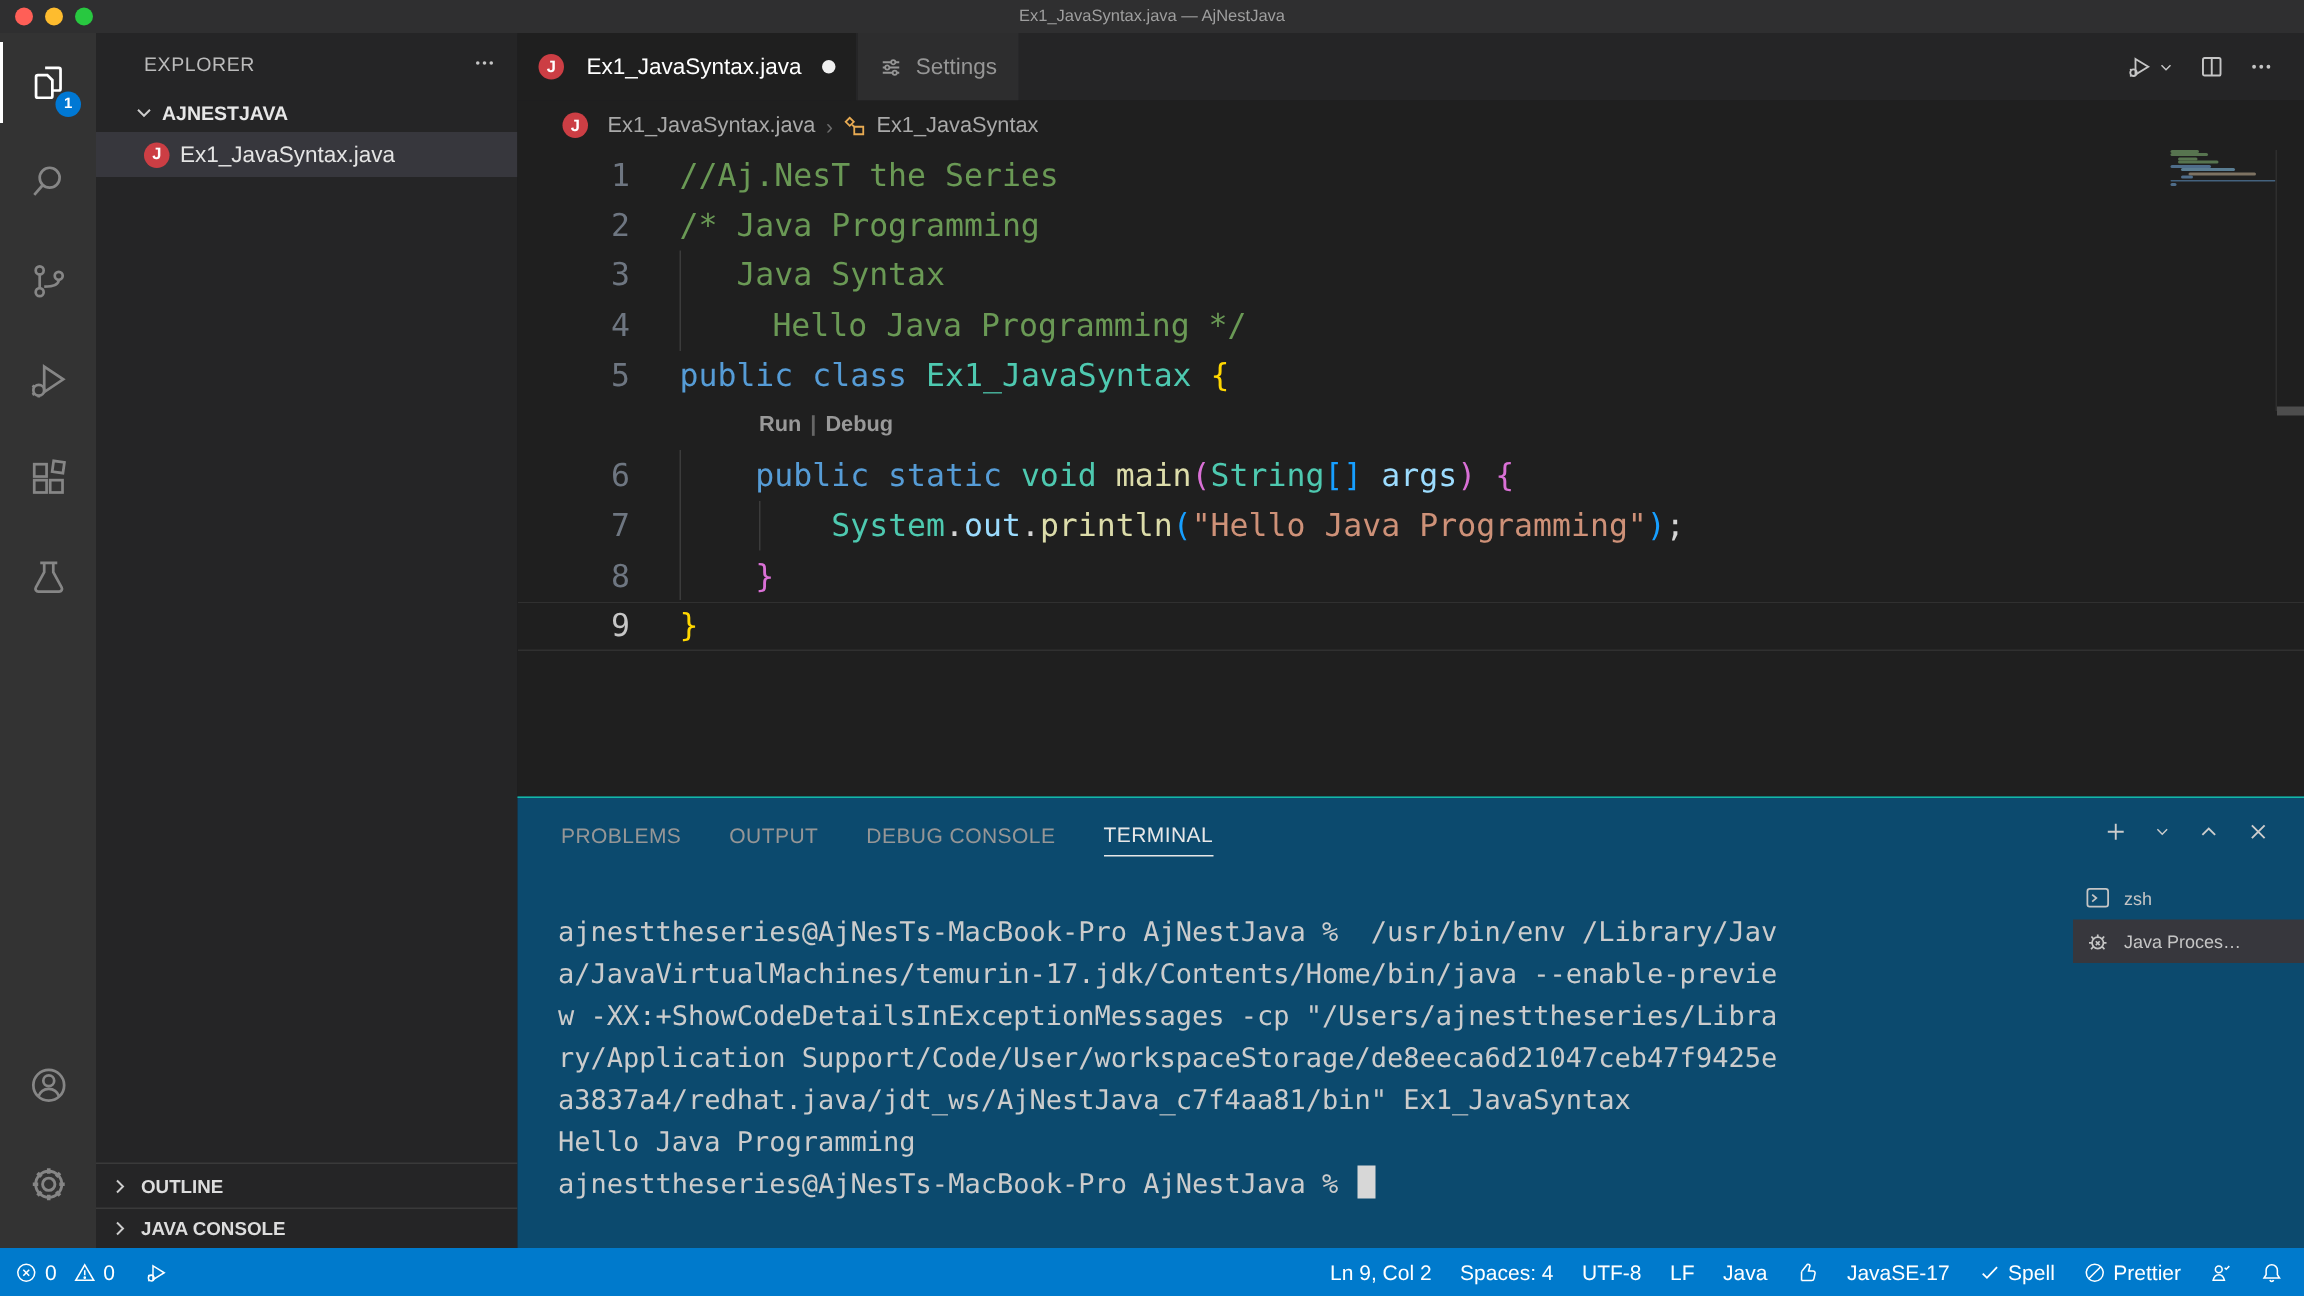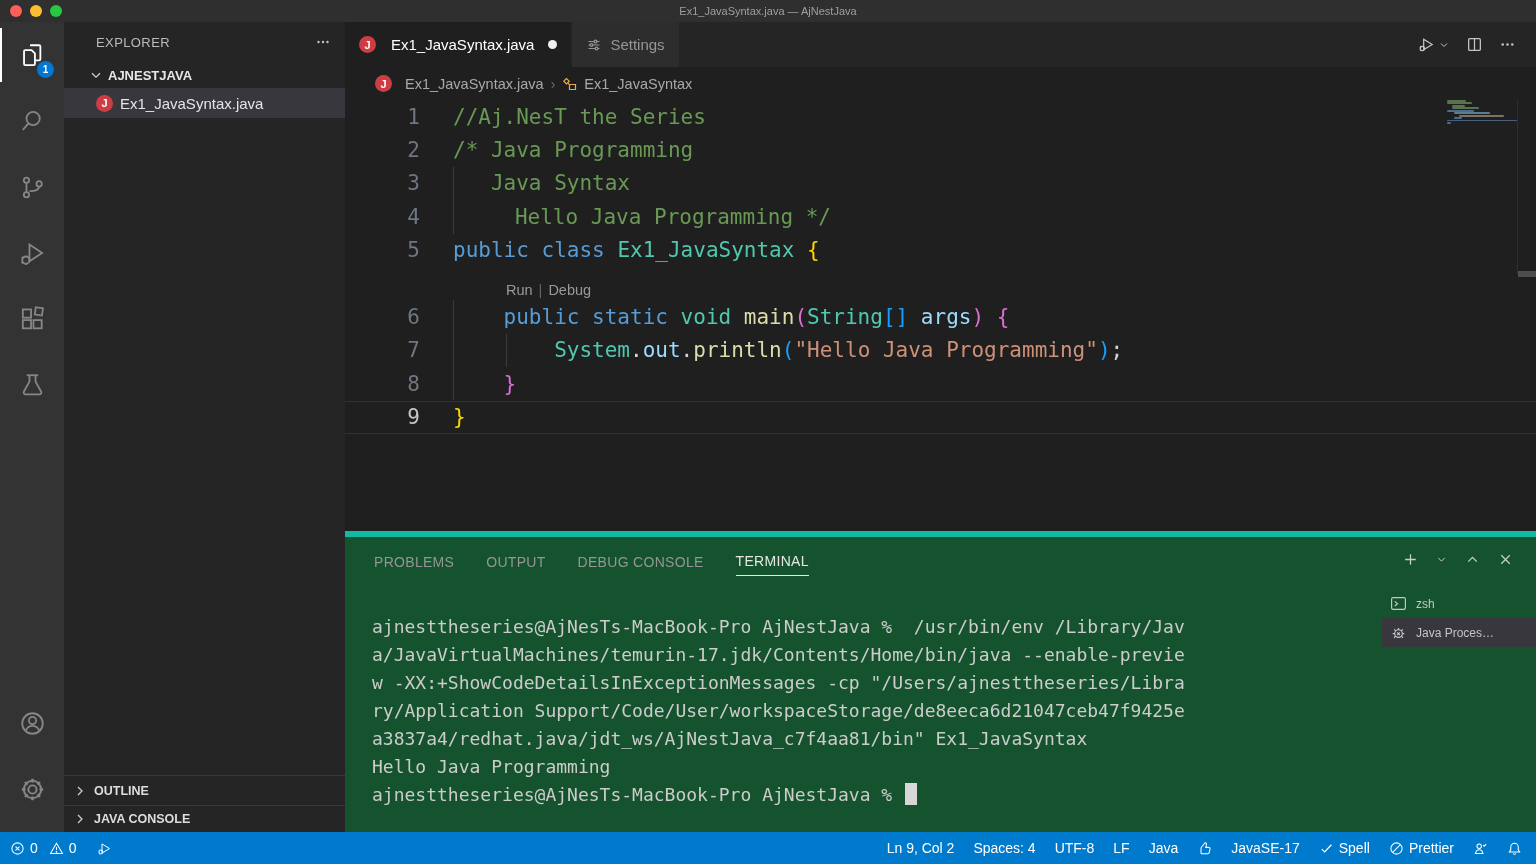--- a/index.html
+++ b/index.html
@@ -49,31 +49,31 @@
     padding-left:30px;box-sizing:border-box;font-size:14.5px;color:#a9a9a9;gap:7px;background:#1f1f1f;}
   .bc-chev{color:#6e6e6e;font-size:14px;}
   
   #code{position:absolute;left:0;top:78px;width:1191px;height:431px;font-family:"DejaVu Sans Mono",monospace;
     font-size:21px;background:#1f1f1f;}
   .crow{display:flex;height:33.4px;align-items:center;position:relative;}
   .crow.current{box-shadow:inset 0 1px 0 #303030, inset 0 -1px 0 #303030;}
   .gutter{width:75px;flex:0 0 75px;text-align:right;color:#6e7681;font-size:21px;}
   .crow.current .gutter{color:#c6c6c6;}
   .codeline{padding-left:33px;white-space:pre;}
-  .lens{height:33.4px;display:flex;align-items:flex-end;padding-left:161px;font-family:"Liberation Sans",sans-serif;
-    font-size:14.5px;color:#999999;padding-bottom:2px;box-sizing:border-box;}
+  .lens{height:33.4px;display:flex;align-items:center;padding-left:161px;font-family:"Liberation Sans",sans-serif;
+    font-size:14.5px;color:#999999;padding-bottom:2px;box-sizing:border-box;font-weight:bold;}
   .lens .sep{color:#666;margin:0 6px;}
   .iguide{position:absolute;width:1px;background:#3b3b3b;}
   
   #minimap{position:absolute;left:1102px;top:0;width:80px;}
   #minimap .mm{height:1.6px;margin-bottom:0.9px;border-radius:1px;}
   #mm-edge{position:absolute;left:1172px;top:0;width:1px;height:174px;background:#2e2e2e;}
   #mm-thumb{position:absolute;left:1173px;top:171px;width:18px;height:6px;background:#4d4d4d;}
   
-  #panel{position:absolute;left:0;top:509px;width:1191px;height:301px;background:#14532d;border-top:6px solid #14b8a6;}
+  #panel{position:absolute;left:0;top:509px;width:1191px;height:301px;background:#0c4a6e;border-top:1px solid #14b8a6;}
   #panel-tabs{position:absolute;left:0;top:0;height:49px;display:flex;align-items:center;gap:32px;padding-left:29px;}
   .ptab{font-size:14px;color:#969696;letter-spacing:.3px;padding:6px 0;}
   .ptab.active{color:#e7e7e7;border-bottom:1px solid #e7e7e7;}
   #panel-actions{position:absolute;right:22px;top:14px;display:flex;align-items:center;gap:16px;color:#cccccc;}
   #panel-actions svg{width:17px;height:17px;}
   #terminal{position:absolute;left:27px;top:49px;right:156px;bottom:0;font-family:"DejaVu Sans Mono",monospace;
     font-size:18px;color:#cccccc;padding-top:27px;}
   #terminal div{height:28px;line-height:28px;white-space:pre;}
   .tcursor{display:inline-block;width:12px;height:22px;background:#d7d7d7;vertical-align:-4px;margin-left:2px;}
   #term-list{position:absolute;right:0;top:52px;width:154px;}

